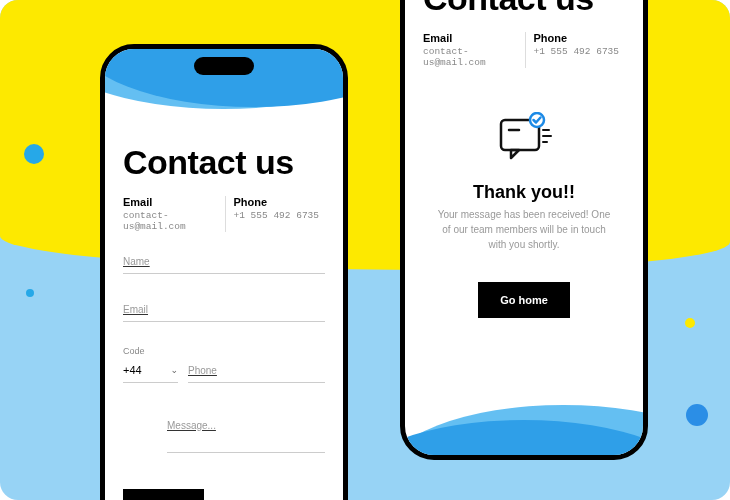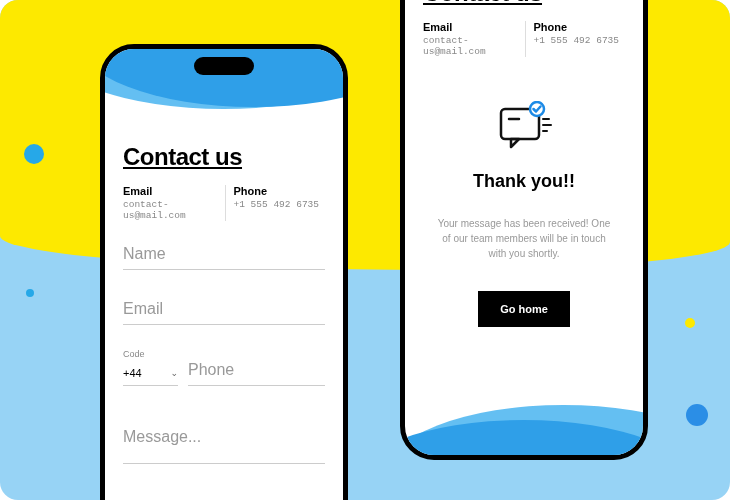--- a/index.html
+++ b/index.html
@@ -65,60 +65,61 @@
   .wave-f1 { position:absolute; background:#53b8f1; width:150%; height:140px; bottom:-90px; left:-20px; border-radius:50%; opacity:0.9;}
   .wave-f2 { position:absolute; background:#2f9fe8; width:150%; height:140px; bottom:-105px; left:-60px; border-radius:50%;}
 
   .content {
     position: relative; z-index: 3;
     padding: 94px 18px 0 18px;
   }
   .content2 { padding-top: 24px; }
 
   .title {
-    font-size: 24px; font-weight: 800; color: #000; margin-bottom: 14px; letter-spacing: -0.5px; text-decoration: underline;
+    font-size: 34px; font-weight: 800; color: #000; margin-bottom: 14px; letter-spacing: -0.5px;
   }
   .contact-row { display: flex; gap: 10px; margin-bottom: 18px; }
   .contact-col { flex: 1; border-left: 1px solid #ddd; padding-left: 8px; }
   .contact-col:first-child { border-left: none; padding-left: 0; }
   .contact-label { font-size: 11px; font-weight: 700; color: #000; }
   .contact-val { font-size: 9.5px; color: #888; margin-top: 2px; font-family: Liberation Mono, monospace; }
 
   .field {
     border: none; border-bottom: 1px solid #ccc;
-    width: 100%; font-size: 16px; padding: 6px 0;
+    width: 100%; font-size: 10px; padding: 6px 0;
     outline: none; background: transparent;
     color: #333;
+    text-decoration: underline;
   }
   .field::placeholder { color: #999; }
   .field-wrap { margin-bottom: 24px; }
 
-  .phone-row { display: flex; gap: 10px; align-items: flex-end; margin-bottom: 24px; }
+  .phone-row { display: flex; gap: 10px; align-items: flex-end; margin-bottom: 16px; }
   .code-col { width: 55px; }
   .code-label { font-size: 9px; color: #888; margin-bottom: 2px; display:block; }
   .code-select {
     display: flex; align-items: center; justify-content: space-between;
     border-bottom: 1px solid #ccc; font-size: 11px; padding: 6px 0; gap: 10px;
   }
   .chev { font-size: 9px; color: #666; }
   .phone-col { flex: 1; }
 
-  .msg-wrap { margin-bottom: 36px; }
+  .msg-wrap { margin-bottom: 36px; margin-left: 44px; }
   .msg-field { height: 54px; }
 
   .btn {
     background: #000; color: #fff; border: none;
     font-size: 11px; font-weight: 600;
     padding: 12px 22px; cursor: pointer;
   }
 
   
   .ty-center { text-align: center; padding: 0 14px; }
   .ty-icon { margin: 44px auto 14px auto; width: 70px; height: 56px; position: relative; }
-  .ty-title { font-size: 18px; font-weight: 800; margin-bottom: 24px; }
+  .ty-title { font-size: 18px; font-weight: 800; margin-bottom: 4px; }
   .ty-msg { font-size: 10px; color: #999; line-height: 1.5; margin-bottom: 30px; }
   .btn-center { display:inline-block; }
 
 </style>
 </head>
 <body>
 
 <div class="stage">
   <div class="stage-top"></div>
   <div class="bg-dot dot1"></div>

